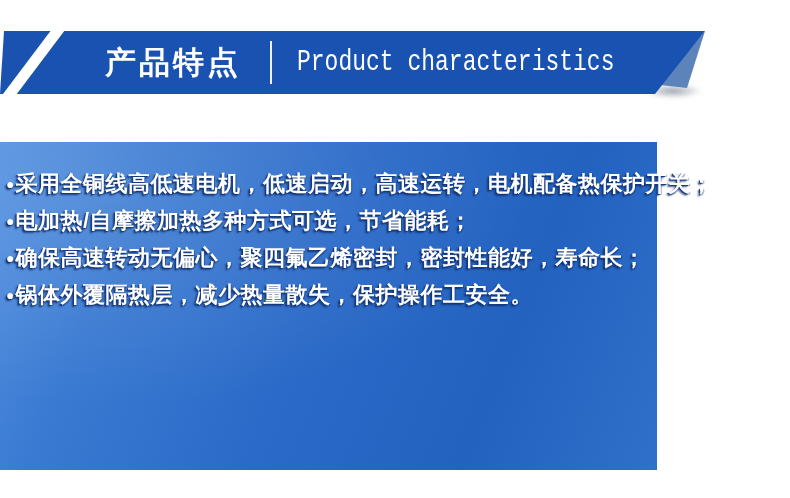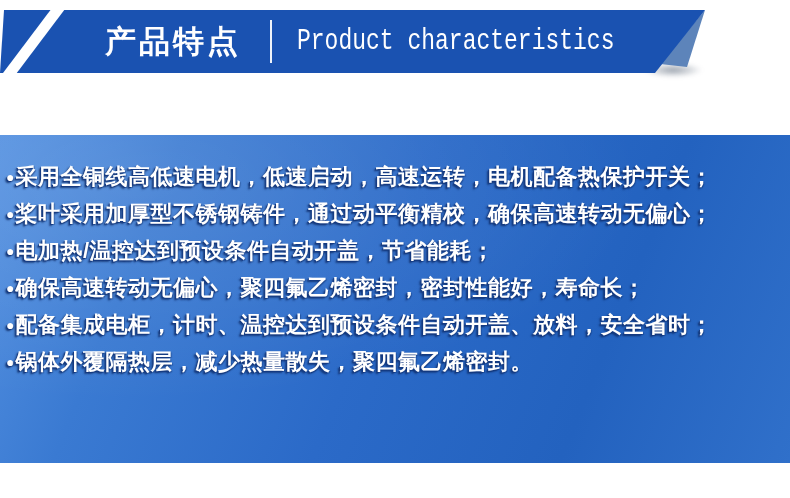--- a/index.html
+++ b/index.html
@@ -17,21 +17,21 @@
   body{
     position:relative;
     width:790px;height:498px;
     background:#ffffff;
     overflow:hidden;
     font-family:"Liberation Sans","DejaVu Sans",sans-serif;
   }
 
   
   .header{
-    position:absolute;left:0;top:10px;width:730px;height:63px;
+    position:absolute;left:0;top:31px;width:730px;height:63px;
   }
   .fold-shadow{
     position:absolute;left:632px;top:50px;width:82px;height:20px;
     background:radial-gradient(ellipse closest-side,rgba(70,85,105,.55),rgba(70,85,105,0) 72%);
     filter:blur(2px);
     z-index:0;
   }
   .fold{
     position:absolute;left:0;top:0;width:790px;height:63px;
     background:var(--fold-blue);
@@ -70,21 +70,21 @@
     color:var(--text-white);
     font-family:"Liberation Mono","DejaVu Sans Mono",monospace;
     font-size:23px;font-weight:400;
     transform:scaleY(1.3);
     transform-origin:center;
     line-height:1;white-space:nowrap;
   }
 
   
   .panel{
-    position:absolute;left:0;top:135px;width:790px;height:328px;
+    position:absolute;left:0;top:142px;width:657px;height:328px;
     background:linear-gradient(112deg,
       var(--panel-blue-light) 0%,
       #3a7ad2 20%,
       var(--panel-blue-mid) 48%,
       var(--panel-blue-deep) 75%,
       var(--panel-blue-end) 100%);
     padding:23px 4px 16px 6px;
   }
   .panel::before{
     content:"";position:absolute;inset:0;
@@ -125,19 +125,17 @@
       <span class="h-zh">产品特点</span>
       <span class="h-div"></span>
       <span class="h-en">Product characteristics</span>
     </div>
   </div>
 </header>
 
 <section class="panel">
   <ul class="feature-list">
       <li><span class="bullet">●</span><span>采用全铜线高低速电机，低速启动，高速运转，电机配备热保护开关；</span></li>
-      <li><span class="bullet">●</span><span>桨叶采用加厚型不锈钢铸件，通过动平衡精校，确保高速转动无偏心；</span></li>
-      <li><span class="bullet">●</span><span>电加热/温控达到预设条件自动开盖，节省能耗；</span></li>
+      <li><span class="bullet">●</span><span>电加热/自摩擦加热多种方式可选，节省能耗；</span></li>
       <li><span class="bullet">●</span><span>确保高速转动无偏心，聚四氟乙烯密封，密封性能好，寿命长；</span></li>
-      <li><span class="bullet">●</span><span>配备集成电柜，计时、温控达到预设条件自动开盖、放料，安全省时；</span></li>
-      <li><span class="bullet">●</span><span>锅体外覆隔热层，减少热量散失，聚四氟乙烯密封。</span></li>
+      <li><span class="bullet">●</span><span>锅体外覆隔热层，减少热量散失，保护操作工安全。</span></li>
     </ul>
 </section>
 
 </body></html>

